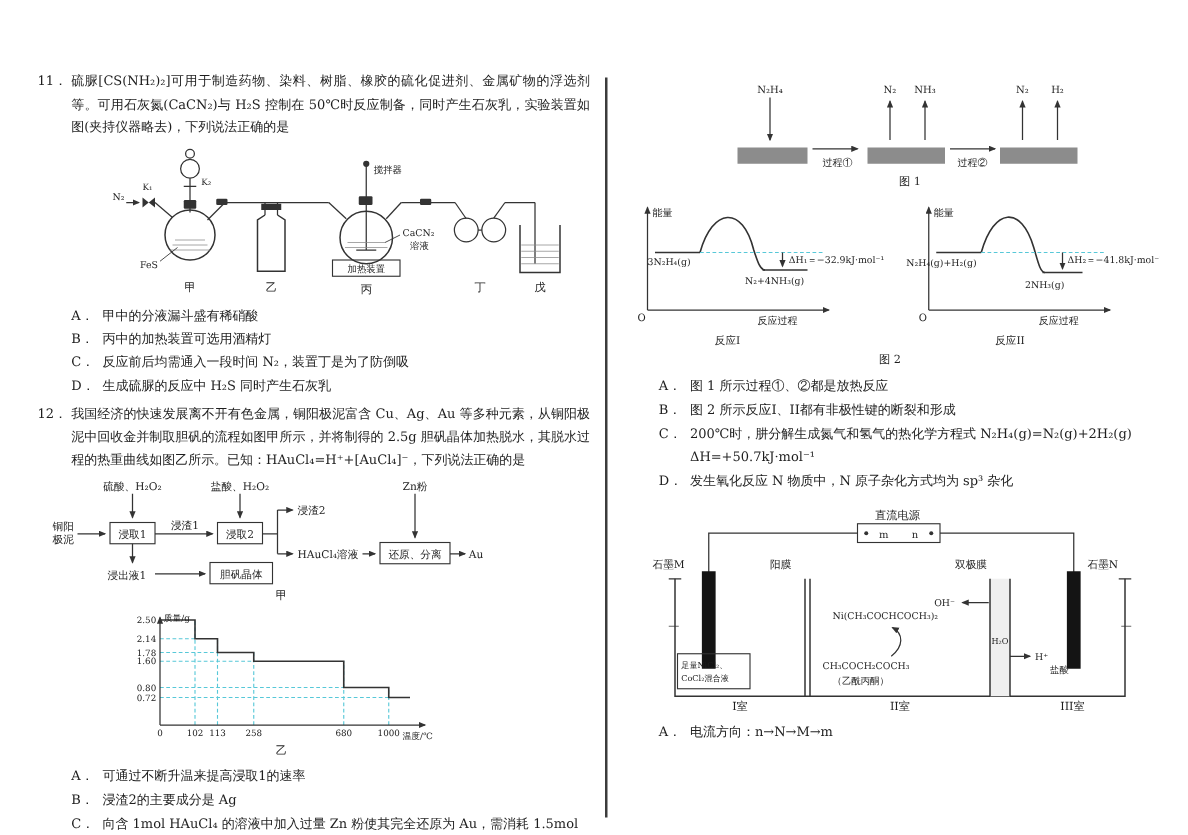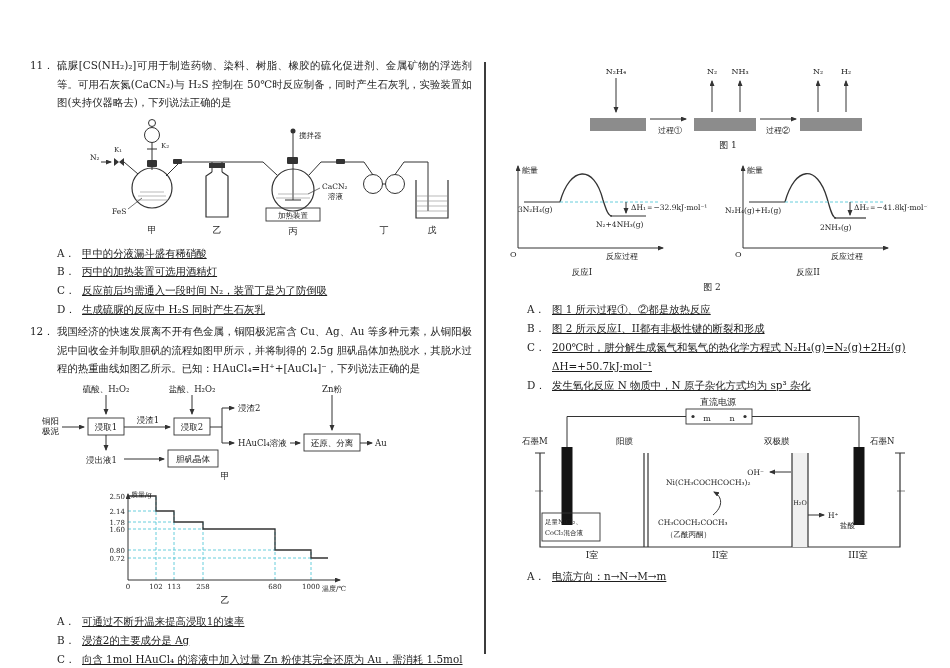--- a/index.html
+++ b/index.html
@@ -10,21 +10,21 @@
   }
   .page{position:absolute;top:56px;}
   #left-page{left:30px;width:442px;}
   #right-page{left:500px;width:424px;}
   .divider{position:absolute;left:484px;top:62px;width:1.5px;height:592px;background:#3c3c3c;}
   .q{display:flex;font-size:10.4px;line-height:1.78;text-align:justify;}
   .qnum{width:27px;flex:none;}
   .qbody{flex:1;}
   .opt{display:flex;font-size:10.4px;line-height:1.82;}
   .optkey{width:25px;flex:none;}
-  .opttext{flex:1;text-decoration:underline;}
+  .opttext{flex:1;}
   .opts{margin-left:2px;}
   .figwrap{margin:2px 0;}
   svg text{fill:#1e1e1e;}
   .lbl{font-size:7.5px;}
   .lbl8{font-size:8px;}
   .lbl85{font-size:8.5px;}
   .lbl9{font-size:9px;}
   .lbl7{font-size:7px;}
   .lbl65{font-size:6.5px;}
   .mid{text-anchor:middle;}
@@ -344,21 +344,21 @@
         <div class="optkey">C．</div>
         <div class="opttext">200℃时，肼分解生成氮气和氢气的热化学方程式 N₂H₄(g)=N₂(g)+2H₂(g) ΔH=+50.7kJ·mol⁻¹</div>
       </div>
     <div class="opt">
         <div class="optkey">D．</div>
         <div class="opttext">发生氧化反应 N 物质中，N 原子杂化方式均为 sp³ 杂化</div>
       </div>
   </div>
 
 
-  <div class="figwrap" style="margin-left:8px;margin-top:0;">
+  <div class="figwrap" style="margin-left:8px;margin-top:10px;">
     <svg width="412" height="166" viewBox="0 0 412 166">
       <defs>
         <marker id="arrF" markerWidth="7" markerHeight="7" refX="5" refY="2.5" orient="auto" markerUnits="userSpaceOnUse">
           <path d="M0,0 L6,2.5 L0,5 z" fill="#333"></path>
         </marker>
       </defs>
       <text x="210" y="10" class="lbl9 mid">直流电源</text>
       <rect x="178" y="14" width="66" height="15" class="box"></rect>
       <circle cx="185" cy="21.5" r="1.6" fill="#333"></circle>
       <text x="199" y="25.5" class="lbl8 mid">m</text>

